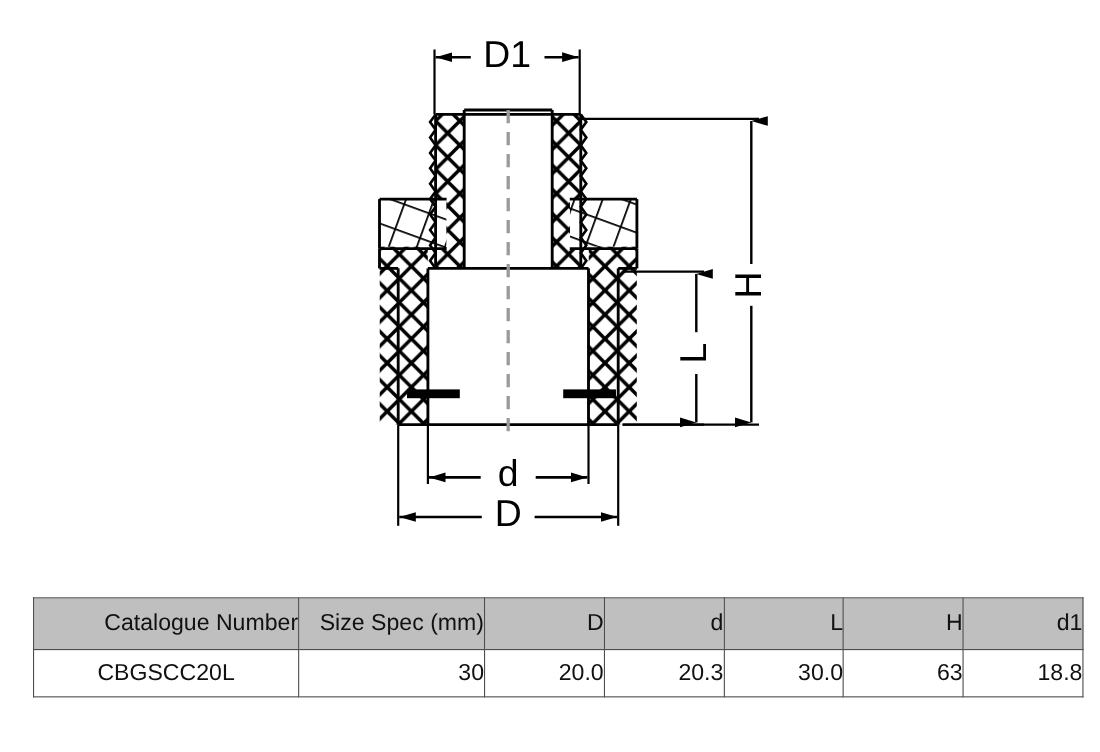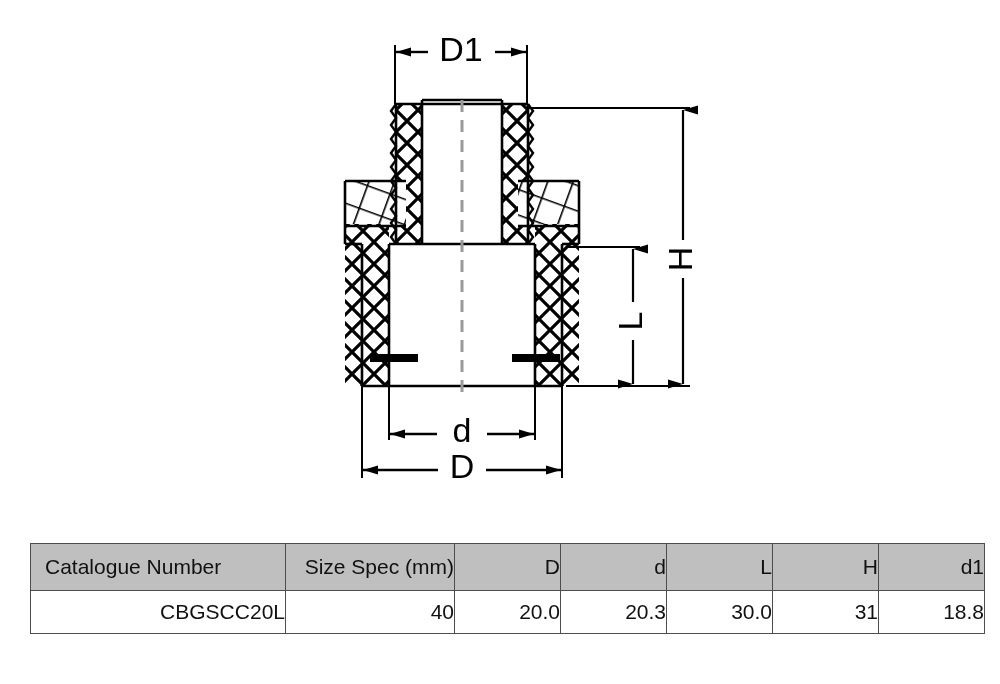--- a/index.html
+++ b/index.html
@@ -31,22 +31,22 @@
     color:#111;
     height:42px;
     padding:0;
     line-height:42px;
     white-space:nowrap;
   }
   #spec-table thead th{
     background:#bfbfbf;
     height:46px;line-height:46px;
   }
-  #spec-table .col-cat{width:240px;text-align:right;padding-left:14px;}
-  #spec-table thead .col-cat{text-align:left;}
+  #spec-table .col-cat{width:240px;text-align:center;}
+  #spec-table thead .col-cat{text-align:right;}
   #spec-table .col-size{width:168px;}
   #spec-table .col-num{width:auto;}
 </style>
 </head>
 <body>
 
 <div id="stage">
 
   <svg id="drawing" viewBox="0 0 1000 520">
     <defs>
@@ -200,23 +200,23 @@
         <th class="col-num">D</th>
         <th class="col-num">d</th>
         <th class="col-num">L</th>
         <th class="col-num">H</th>
         <th class="col-num">d1</th>
       </tr>
     </thead>
     <tbody>
       <tr>
         <td class="col-cat">CBGSCC20L</td>
-        <td class="col-size">40</td>
+        <td class="col-size">30</td>
         <td class="col-num">20.0</td>
         <td class="col-num">20.3</td>
         <td class="col-num">30.0</td>
-        <td class="col-num">31</td>
+        <td class="col-num">63</td>
         <td class="col-num">18.8</td>
       </tr>
     </tbody>
   </table>
 
 </div>
 
 </body></html>

